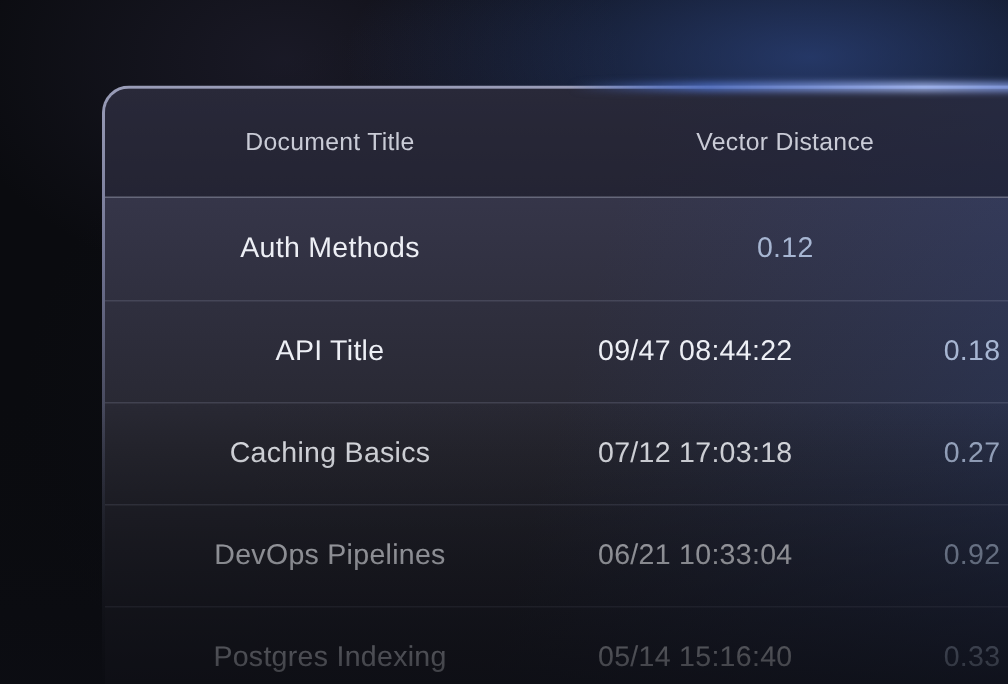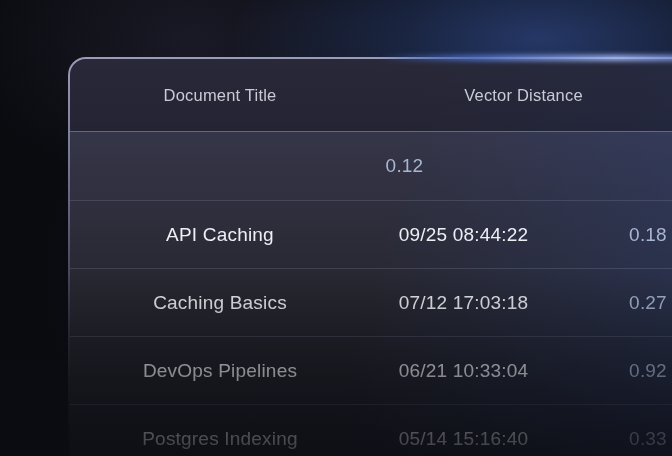--- a/index.html
+++ b/index.html
@@ -83,25 +83,26 @@
     <div class="card-inner">
 
       <div class="thead">
         <span class="c-title">Document Title</span>
         <span class="c-val">Vector Distance</span>
       </div>
 
       <div class="tbody">
 
       <div class="row">
+          <span class="c-title">Auth Methods</span>
           <span class="c-val">0.12</span>
         </div>
           <div class="row">
-          <span class="c-title">API Caching</span>
-          <span class="c-ts">09/25 08:44:22</span>
+          <span class="c-title">API Title</span>
+          <span class="c-ts">09/47 08:44:22</span>
           <span class="c-val">0.18</span>
         </div>
           <div class="row">
           <span class="c-title">Caching Basics</span>
           <span class="c-ts">07/12 17:03:18</span>
           <span class="c-val">0.27</span>
         </div>
           <div class="row">
           <span class="c-title">DevOps Pipelines</span>
           <span class="c-ts">06/21 10:33:04</span>

